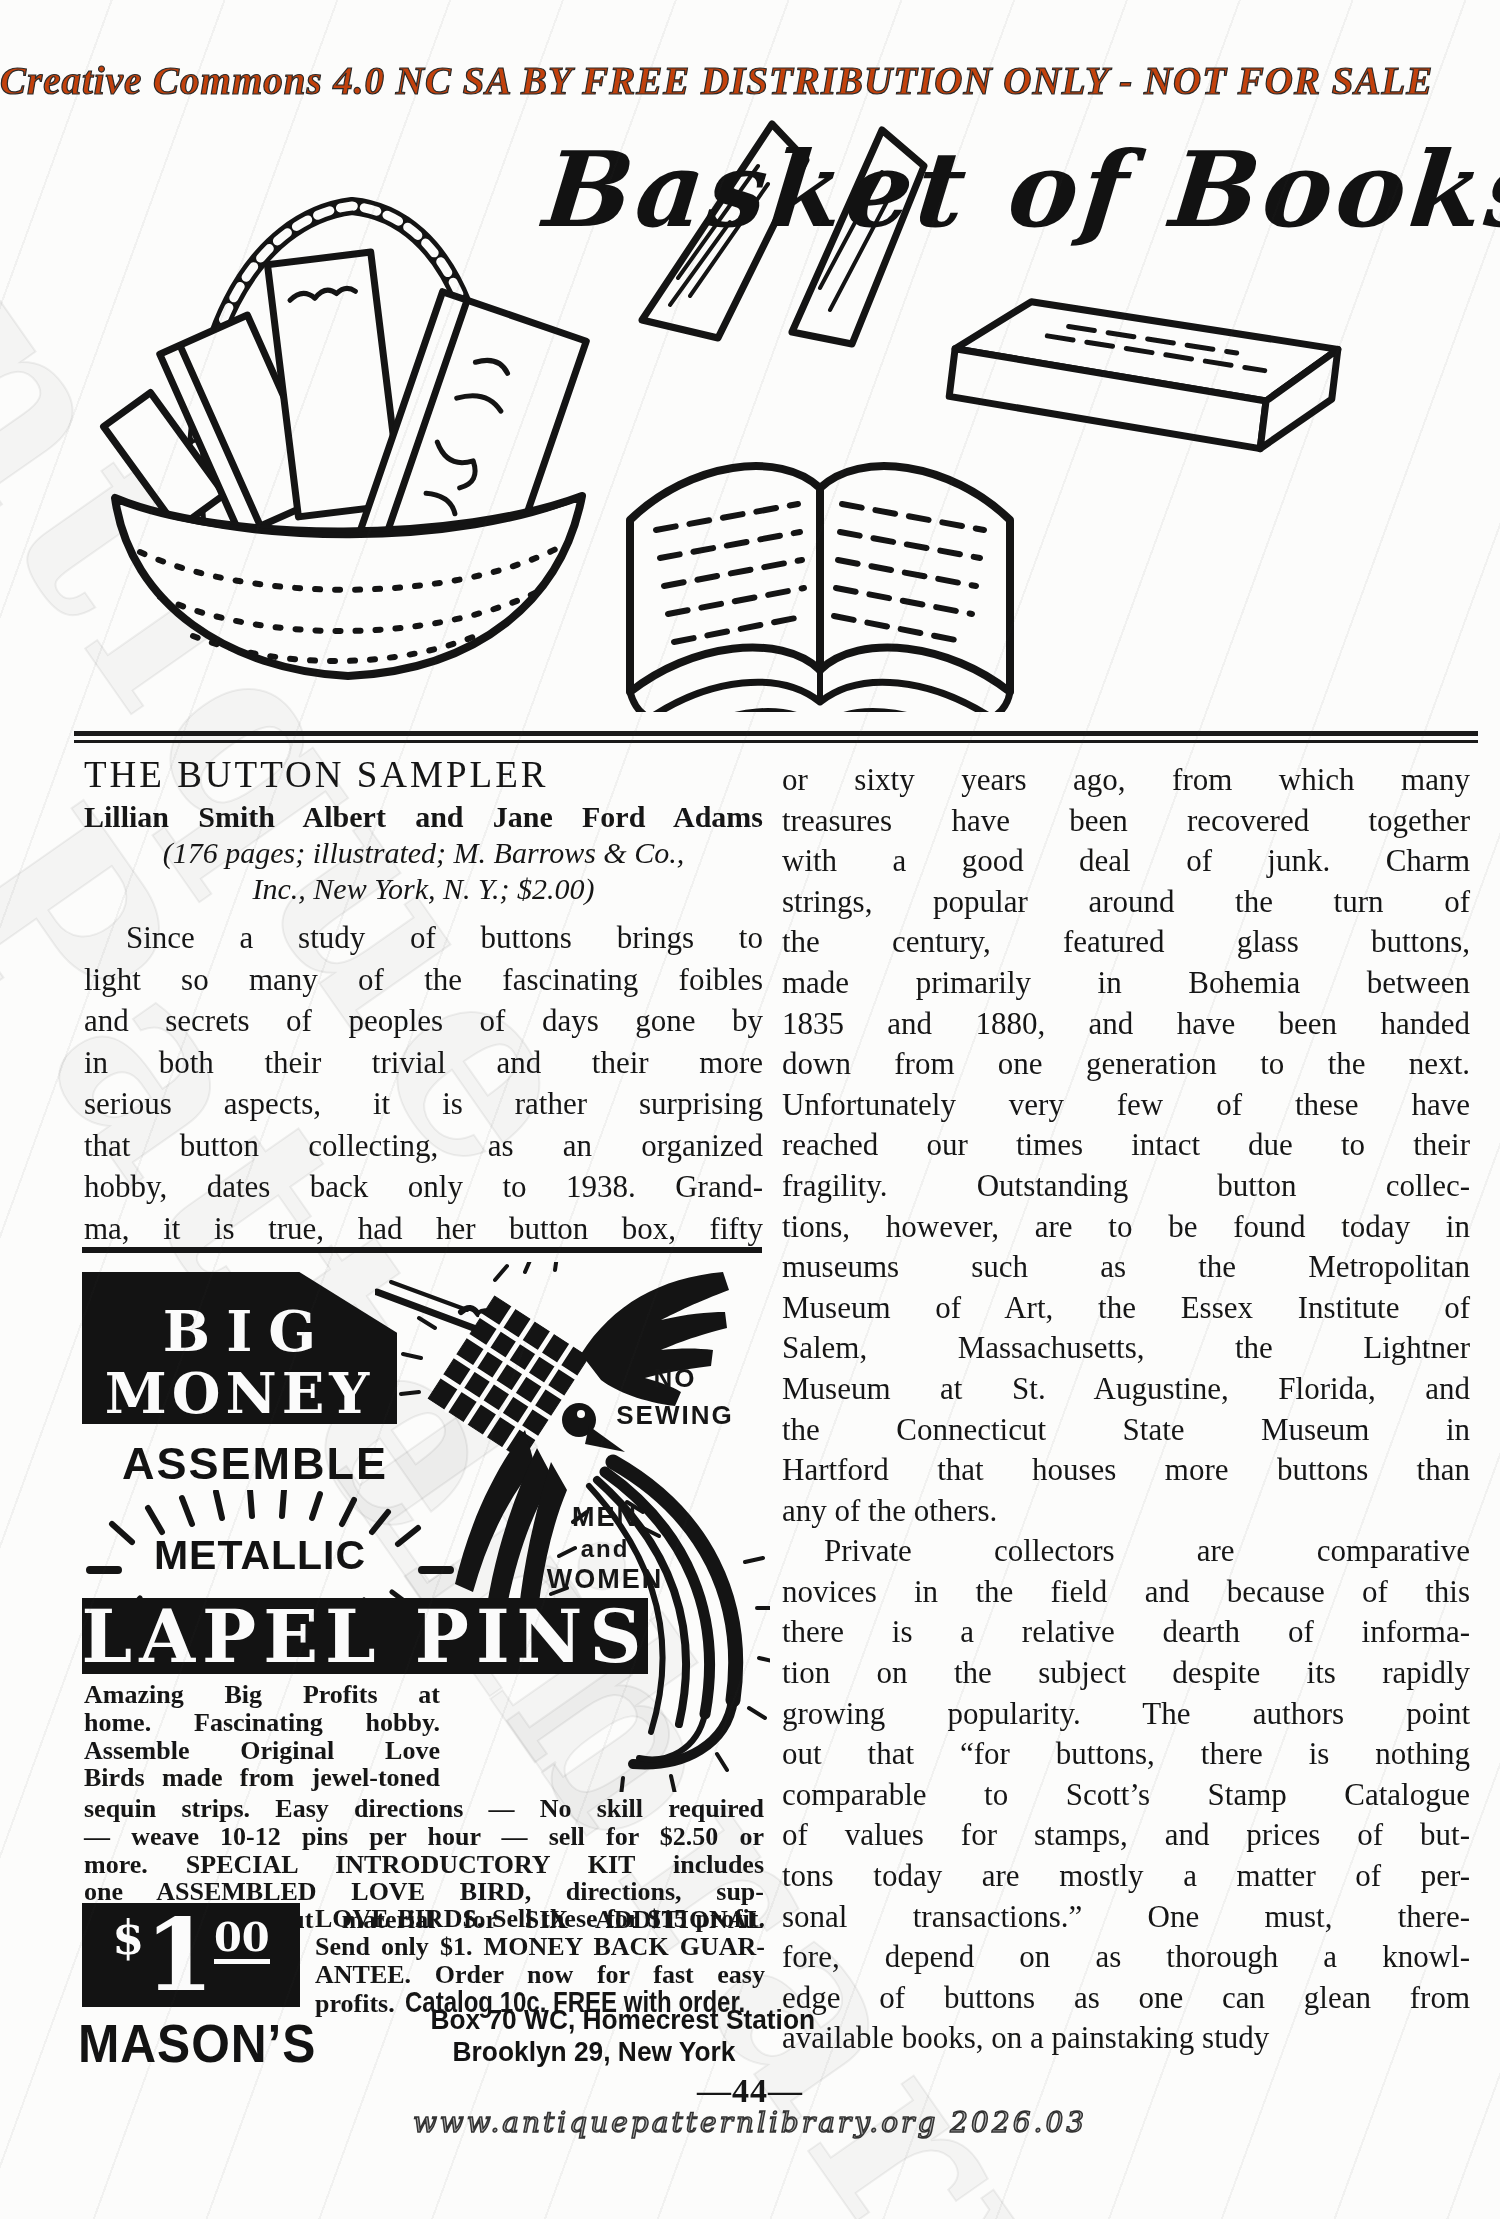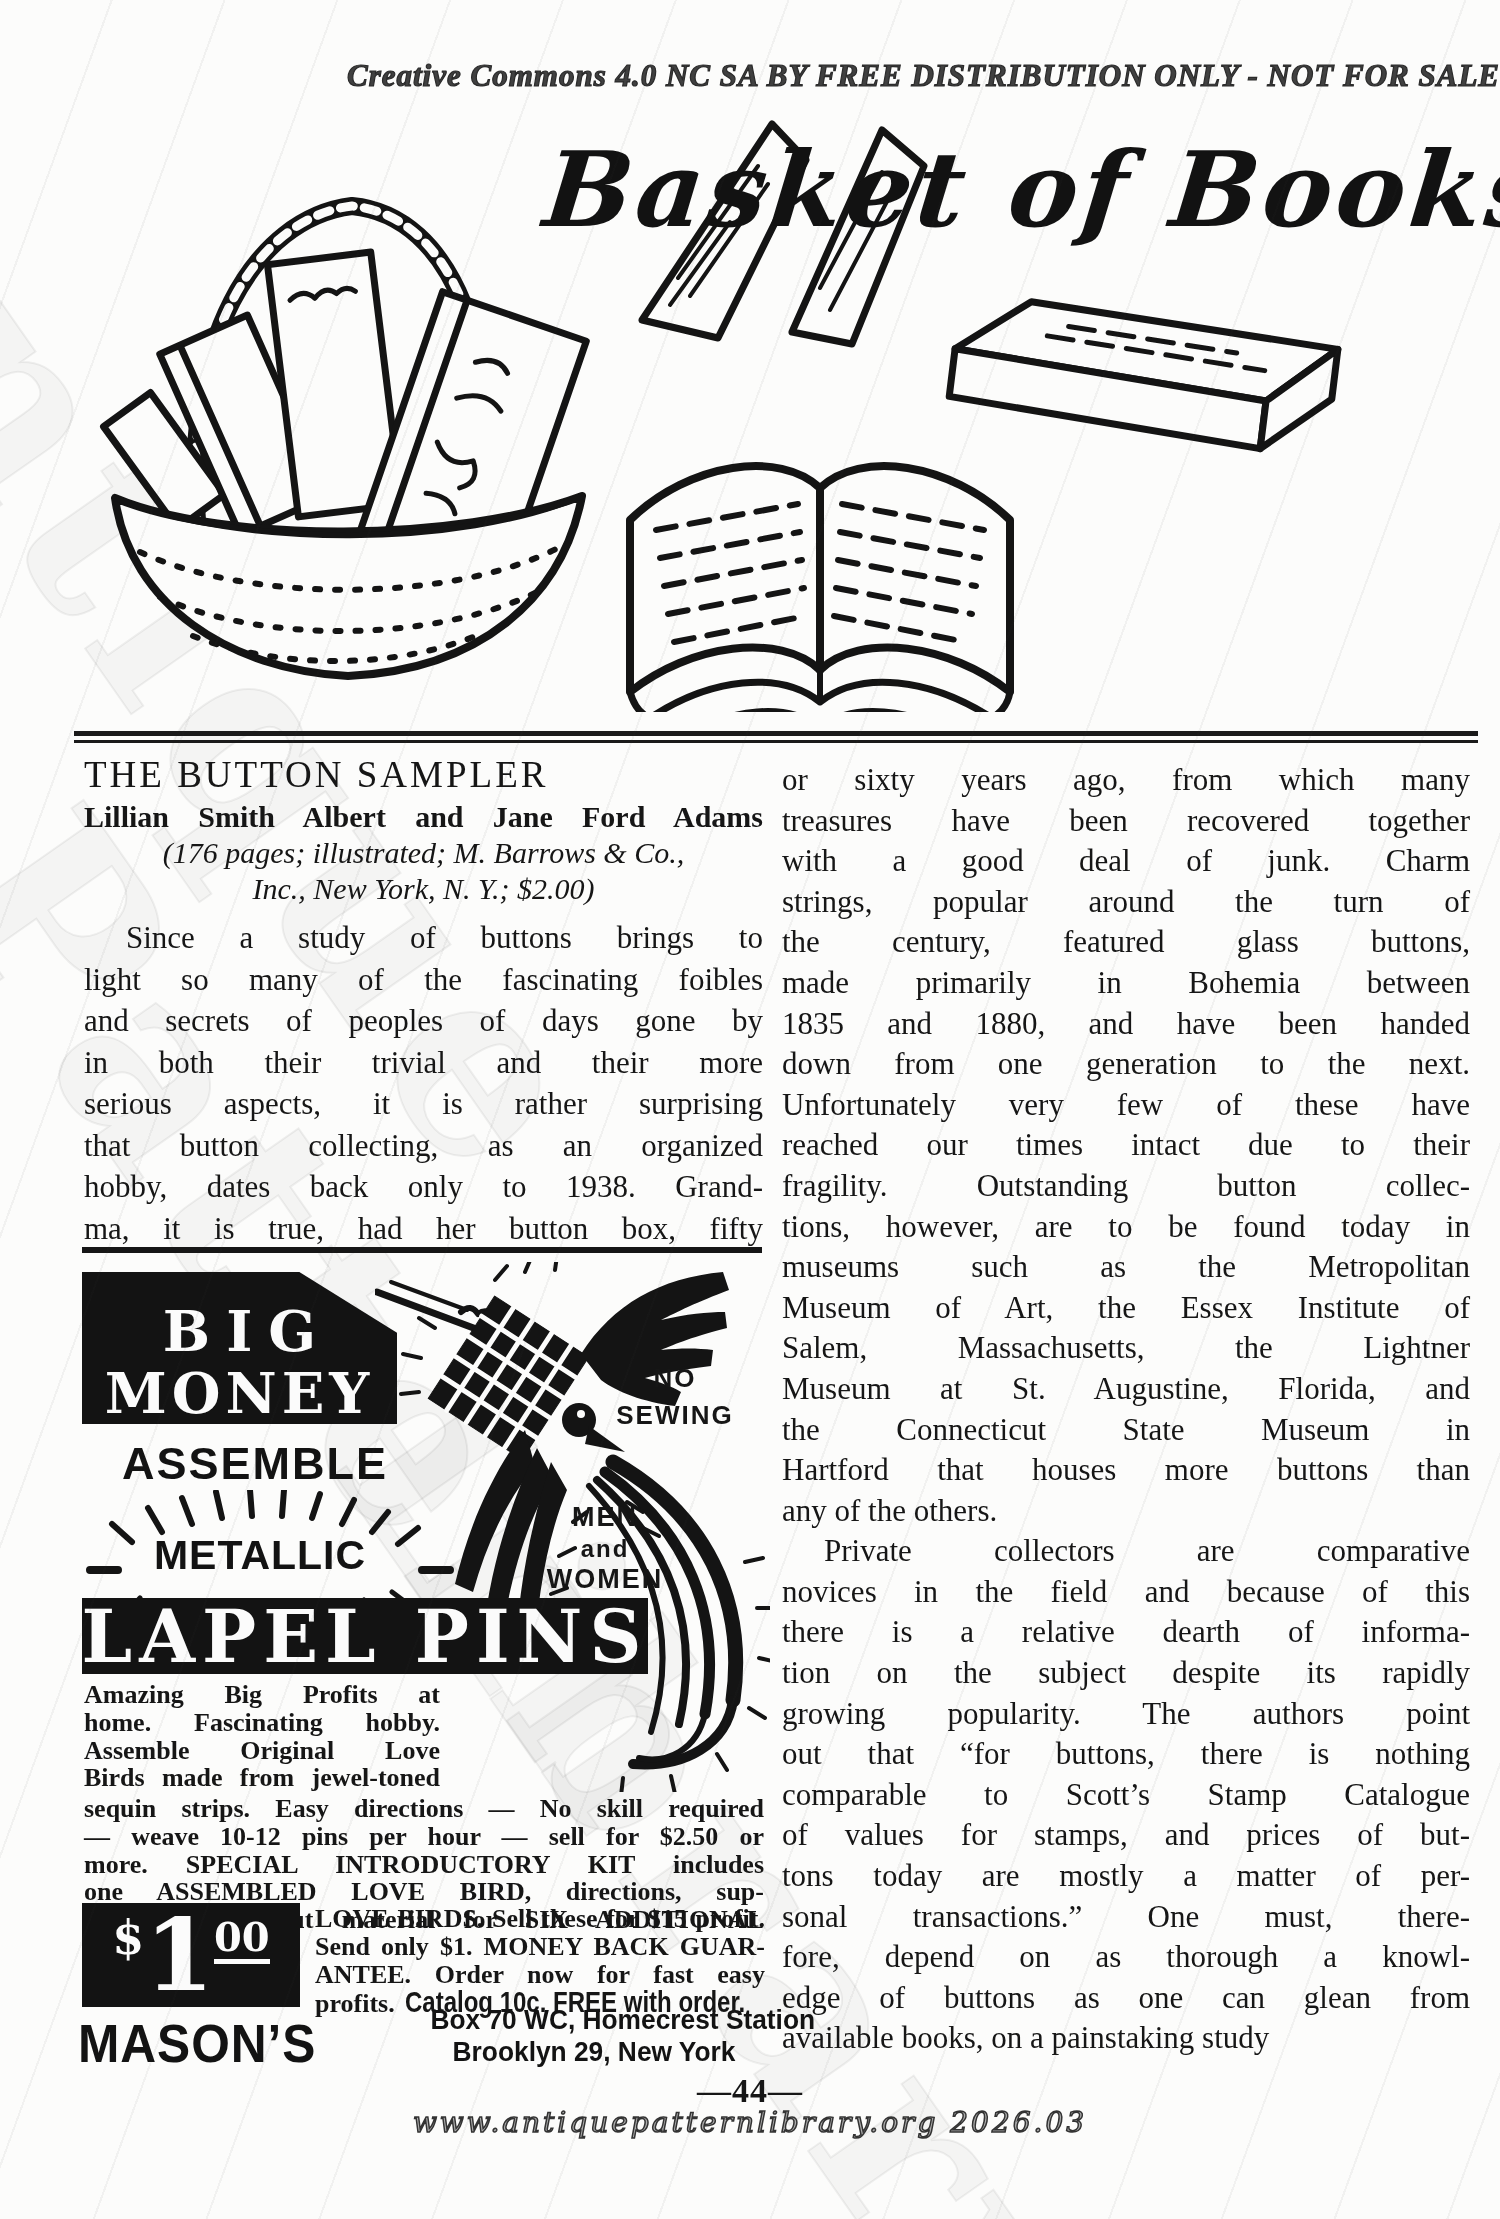--- a/index.html
+++ b/index.html
@@ -23,23 +23,23 @@
     transform:rotate(55deg);transform-origin:left top;white-space:nowrap;
   }
   .wm1{left:-40px;top:60px;}
   .wm2{left:120px;top:760px;}
   .wm3{left:520px;top:1330px;}
 
   .z{position:absolute;z-index:3;}
 
   
   .cc{
-    left:0;right:0;top:58px;text-align:right;
+    left:0;right:0;top:58px;text-align:left;
     font-family:"Liberation Serif",serif;font-style:italic;font-weight:bold;
-    font-size:31px;letter-spacing:1px;color:#404040;
+    font-size:39px;letter-spacing:1px;color:#c2410c;
     -webkit-text-stroke:1.2px #2a2a2a;white-space:nowrap;
   }
 
   
   .masthead-title{
     left:545px;top:128px;width:870px;text-align:center;
     font-family:"DejaVu Serif",serif;font-style:italic;font-weight:bold;
     font-size:104px;letter-spacing:4px;color:#121212;
     transform:skewX(-6deg);white-space:nowrap;
   }

